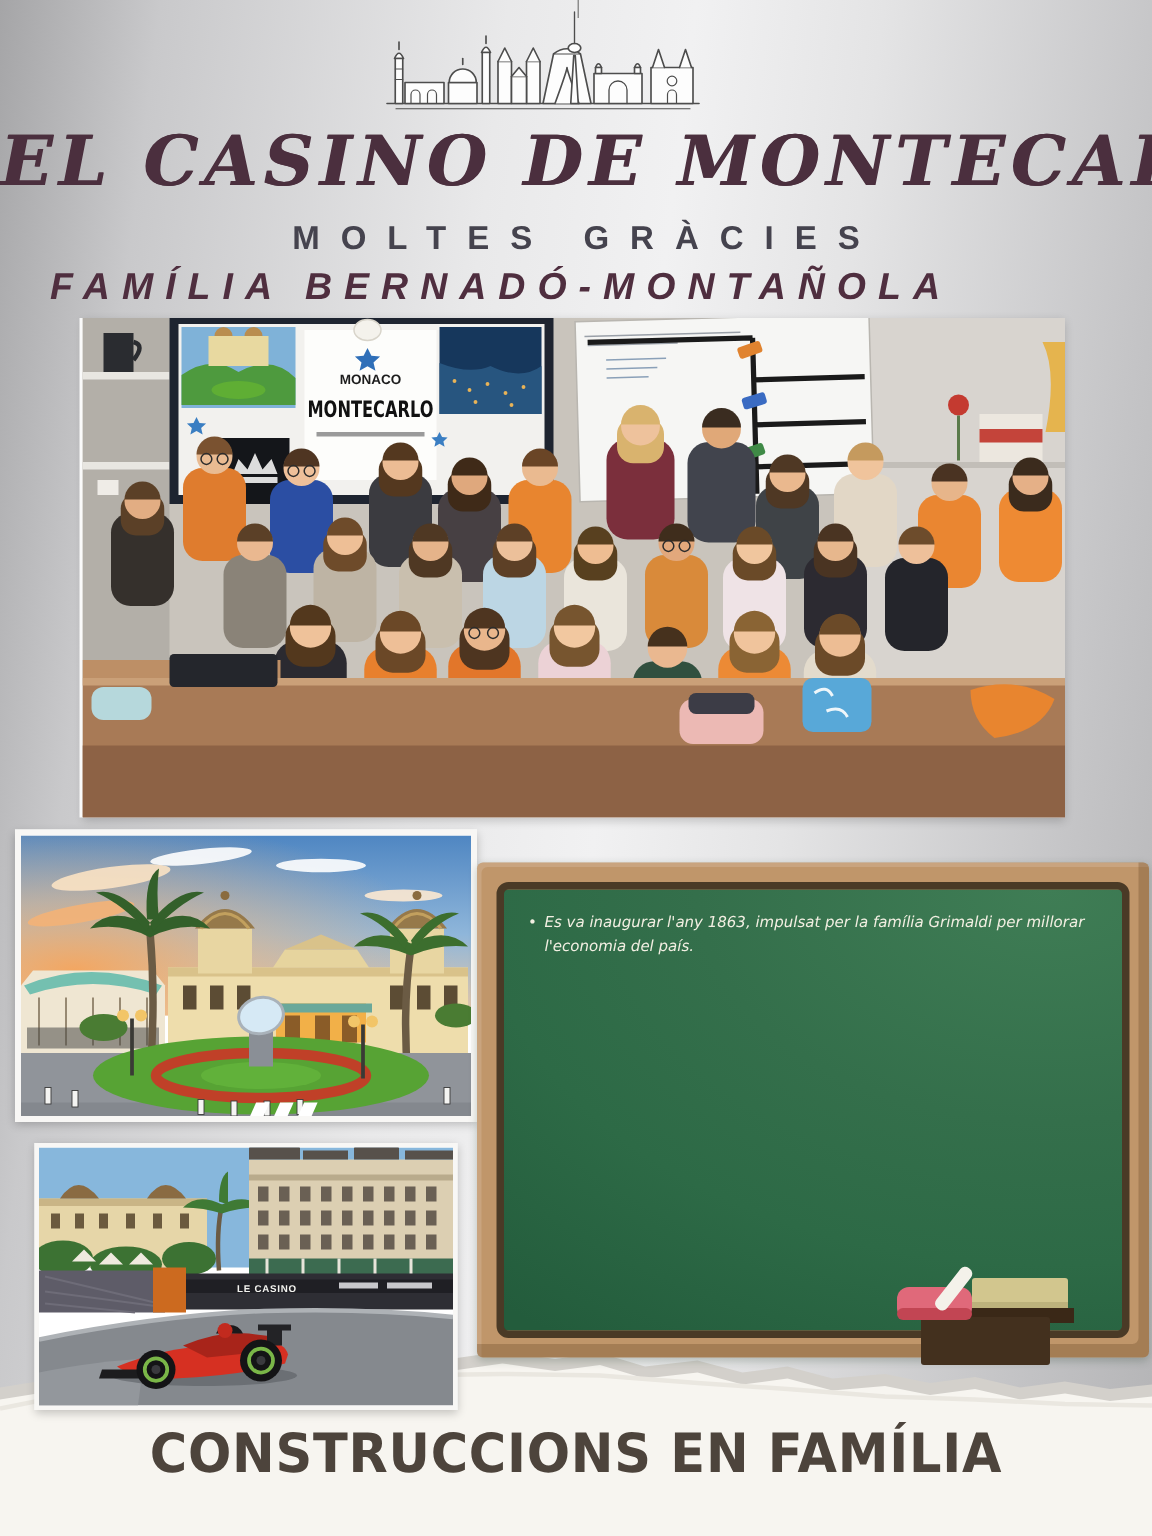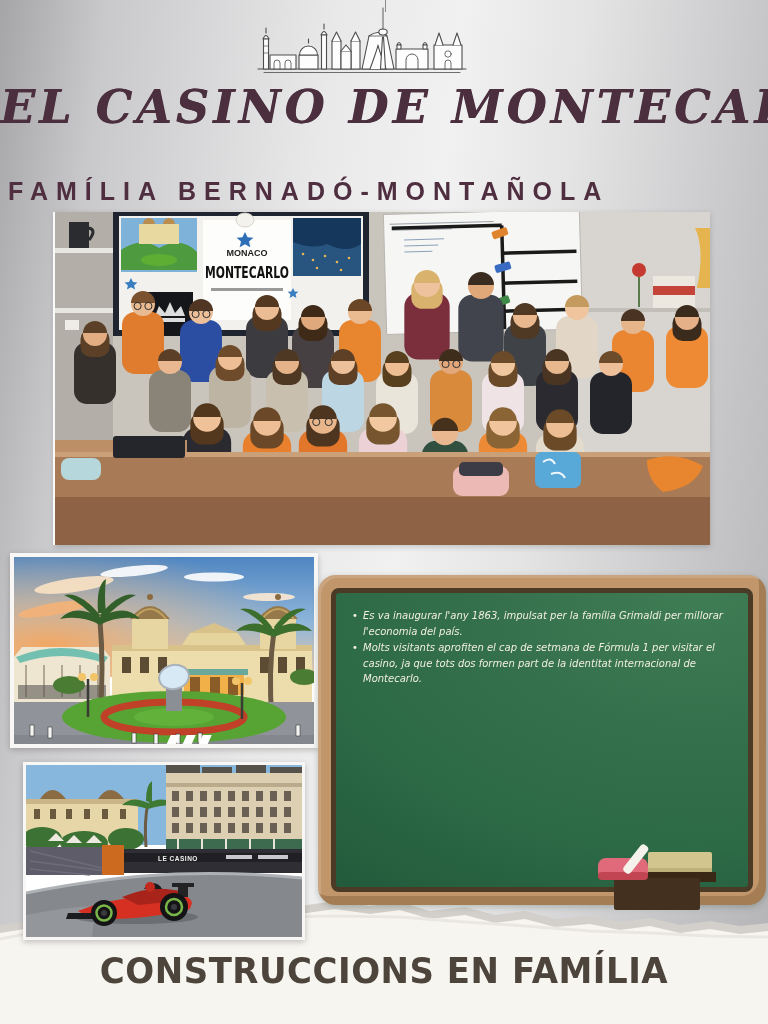--- a/index.html
+++ b/index.html
@@ -28,31 +28,31 @@
     font-size:46px;letter-spacing:4px;color:var(--title-maroon);
     text-shadow:0.5px 0 0 var(--title-maroon);
     white-space:nowrap;
   }
   .thanks-line{
     left:0;top:146px;width:768px;text-align:center;
     font-size:22px;font-weight:600;letter-spacing:14px;text-indent:14px;
     color:var(--subtitle-gray);white-space:nowrap;
   }
   .family-line{
-    left:0;top:177px;width:660px;text-align:left;
+    left:0;top:177px;width:660px;text-align:center;
     font-size:25px;font-weight:700;letter-spacing:8px;text-indent:8px;
-    color:var(--family-maroon);white-space:nowrap;
+    color:var(--family-maroon);white-space:nowrap;font-style:italic;
   }
   .class-photo{left:55px;top:212px;width:655px;height:333px;box-shadow:-2px 0 0 #fafafa,0 2px 6px rgba(0,0,0,.18);}
   .casino-photo{left:10px;top:553px;width:308px;height:195px;border:4px solid #f8f7f5;background:#fff;box-shadow:0 2px 6px rgba(0,0,0,.22);}
   .f1-photo{left:23px;top:762px;width:282px;height:178px;border:3px solid #f8f7f5;background:#fff;box-shadow:0 2px 6px rgba(0,0,0,.22);z-index:3;}
   .torn-paper{left:0;top:895px;width:768px;height:129px;z-index:2;}
   .chalkboard{
     left:318px;top:575px;width:448px;height:330px;z-index:3;
-    background:var(--frame-tan);border-radius:18px;padding:13px;
+    background:var(--frame-tan);border-radius:4px;padding:13px;
     box-shadow:inset -7px -9px 0 rgba(92,60,28,.28),inset 3px 3px 0 rgba(255,255,255,.14),0 2px 6px rgba(30,60,40,.25);
   }
   .board-green{
     width:100%;height:100%;border:5px solid #4a3a26;border-radius:8px;
     background:radial-gradient(ellipse 135% 125% at 88% 0%,#3f7d55 0%,#346f4b 42%,var(--board-green) 68%,#235c3c 100%);
     padding:15px 16px 10px 16px;overflow:hidden;
   }
   .chalk-list{list-style:none;
     font-family:"DejaVu Sans",sans-serif;font-style:italic;
     color:var(--chalk-white);font-size:10px;line-height:1.56;
@@ -116,20 +116,21 @@
       <rect x="167" y="40" width="4" height="4"></rect>
 
       <rect x="178" y="40" width="28" height="24"></rect>
       <path d="M179 40 l4 -12 4 12 M197 40 l4 -12 4 12"></path>
       <circle cx="192" cy="49" r="3.2" fill="none" stroke-width="0.8"></circle>
       <path d="M189 64 v-6 a3 3 0 0 1 6 0 v6" fill="none" stroke-width="0.8"></path>
     </g>
   </svg>
 
   <div class="abs main-title">EL CASINO DE MONTECARLO</div>
+  <div class="abs thanks-line">MOLTES GRÀCIES</div>
   <div class="abs family-line">FAMÍLIA BERNADÓ-MONTAÑOLA</div>
 
   <svg class="abs class-photo" viewBox="0 0 655 333">
     <rect x="0" y="0" width="655" height="333" fill="#c9c4bc"></rect>
     <rect x="520" y="0" width="135" height="240" fill="#d8d4cf"></rect>
 
     <g>
       <rect x="0" y="0" width="58" height="240" fill="#b3afa8"></rect>
       <rect x="0" y="36" width="58" height="5" fill="#e8e6e1"></rect>
       <rect x="0" y="96" width="58" height="5" fill="#e8e6e1"></rect>
@@ -610,21 +611,20 @@
       <circle cx="148" cy="142" r="8" fill="none" stroke="#7ab648" stroke-width="2.5"></circle>
       <circle cx="148" cy="142" r="3" fill="#3a3a3e"></circle>
       <circle cx="78" cy="148" r="3" fill="#3a3a3e"></circle>
     </g>
   </svg>
 
   <div class="abs chalkboard">
     <div class="board-green">
       <ul class="chalk-list">
           <li>Es va inaugurar l'any 1863, impulsat per la família Grimaldi per millorar l'economia del país.</li>
-          <li>Molts visitants aprofiten el cap de setmana de Fórmula 1 per visitar el casino, ja que tots dos formen part de la identitat internacional de Montecarlo.</li>
         </ul>
     </div>
   </div>
 
   <svg class="abs chalk-tray" viewBox="0 0 136 74">
     <rect x="60" y="14" width="64" height="22" rx="2" fill="#d2c68e"></rect>
     <rect x="60" y="30" width="64" height="8" fill="#bdb27c"></rect>
     <rect x="52" y="34" width="76" height="10" fill="#3a2817"></rect>
     <rect x="26" y="40" width="86" height="32" rx="2" fill="#43301e"></rect>
     <rect x="10" y="20" width="50" height="22" rx="8" fill="#e0697a"></rect>

